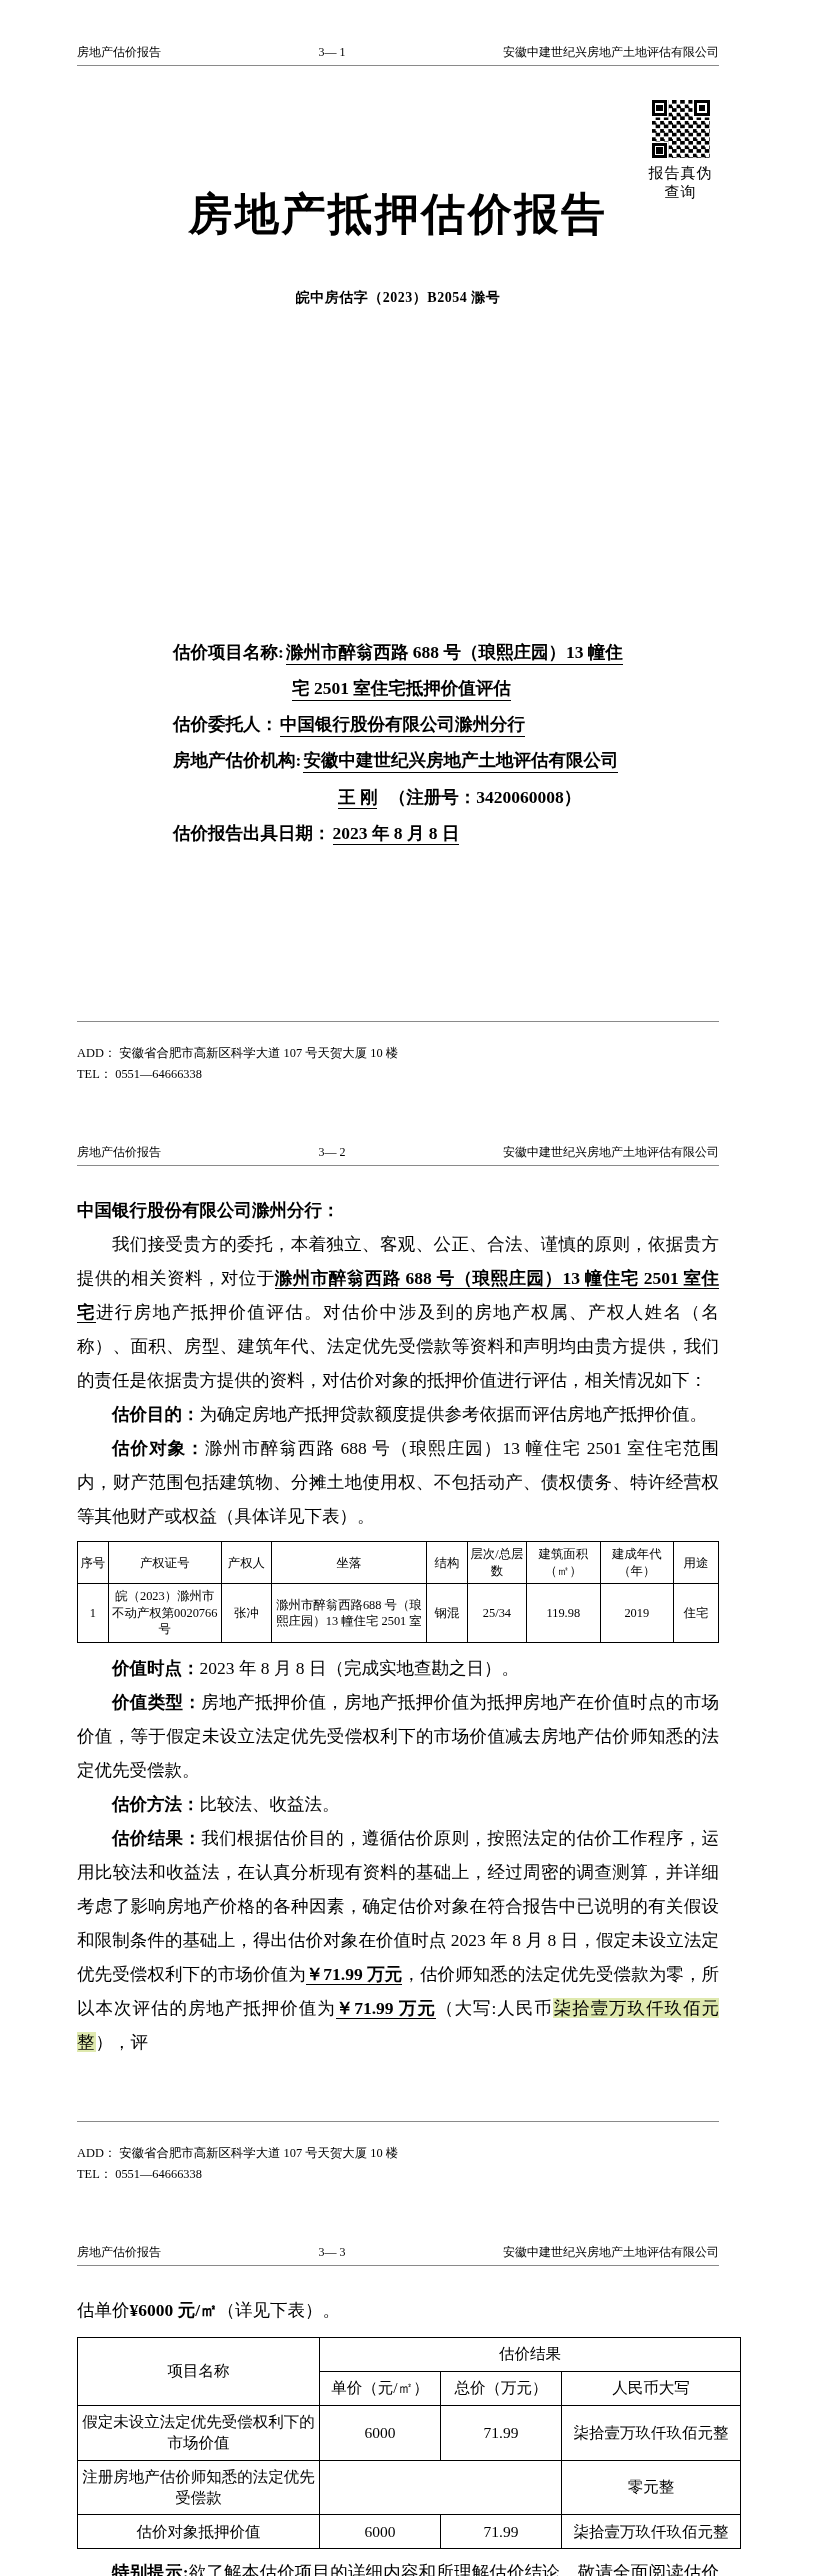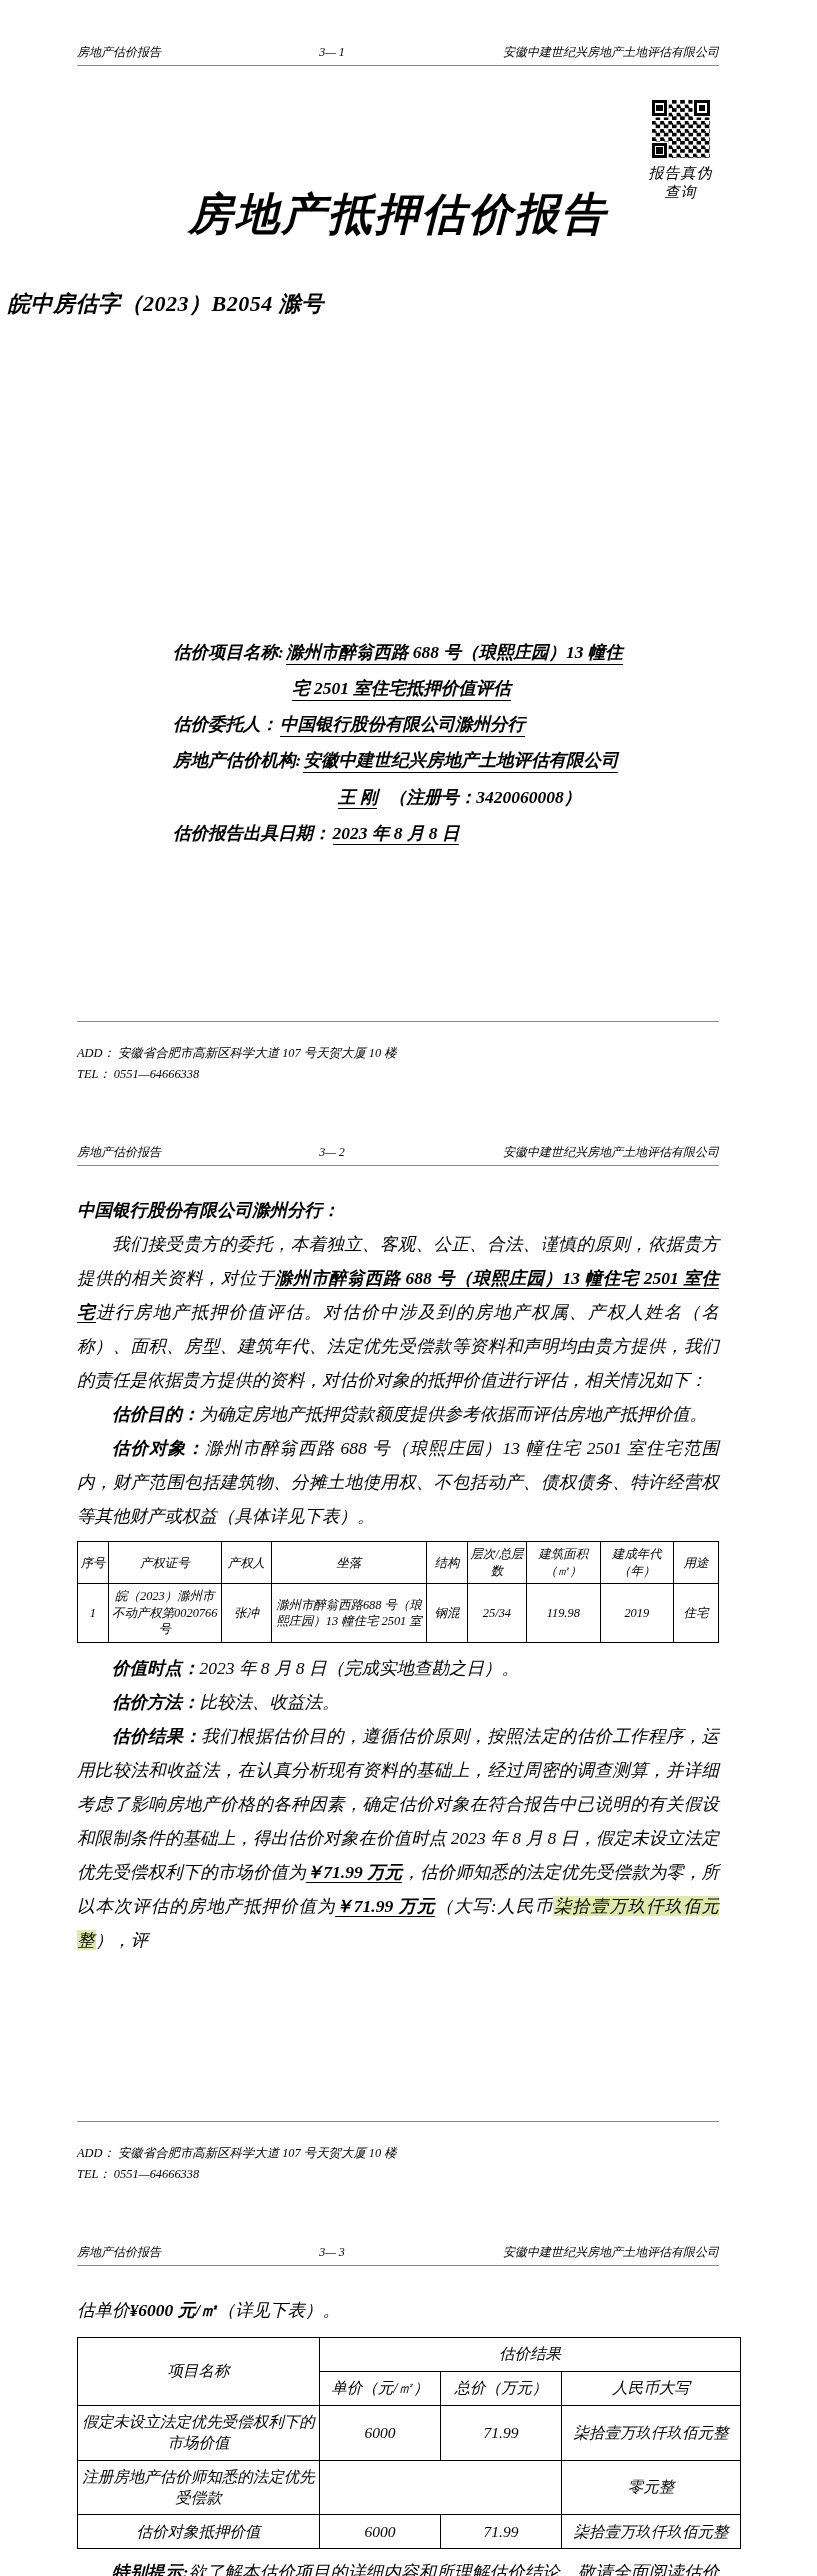--- a/index.html
+++ b/index.html
@@ -1,17 +1,17 @@
 <!DOCTYPE html>
 <html style="font-size:8.2px"><head>
 <meta charset="utf-8">
 <style>
   html,body{margin:0;padding:0;background:#ffffff;}
   body{width:818px;font-family:"Liberation Serif","DejaVu Serif",serif;color:#000;}
-  .page{position:relative;width:796px;height:1100px;background:#fff;overflow:hidden;font-style:italic;}
+  .page{position:relative;width:796px;height:1100px;background:#fff;overflow:hidden;}
 
   
   .phead{position:absolute;top:44px;left:77px;right:77px;display:flex;justify-content:space-between;
          align-items:baseline;font-size:12px;padding-bottom:4.1px;border-bottom:1px solid #8a8a8a;}
   .phead span{white-space:nowrap;}
   .pfoot{position:absolute;left:77px;right:77px;bottom:15.5px;border-top:1px solid #8a8a8a;
          padding-top:21px;font-size:12.4px;line-height:20.6px;}
 
   
   .qr-wrap{position:absolute;top:100px;right:77px;width:77px;text-align:center;}
@@ -19,22 +19,22 @@
       background:conic-gradient(#000 25%, #fff 0 50%, #000 0 75%, #fff 0);
       background-size:8.2px 8.2px;}
   .qr .f{position:absolute;width:15.5px;height:15.5px;background:#fff;border:3.1px solid #000;
          box-sizing:border-box;box-shadow:0 0 0 1.5px #fff;}
   .qr .f::after{content:"";position:absolute;inset:1.5px;background:#000;}
   .qr .f1{top:0;left:0}.qr .f2{top:0;right:0}.qr .f3{bottom:0;left:0}
   .qr-cap{font-size:15px;margin-top:6px;letter-spacing:1px;}
 
   .cover-title{position:absolute;top:185px;left:0;width:100%;text-align:center;
                font-size:44px;font-weight:bold;letter-spacing:2.6px;}
-  .cover-docno{position:absolute;top:289px;left:8px;width:100%;text-align:left;
-               font-size:22px;font-weight:bold;letter-spacing:0.5px;}
+  .cover-docno{position:absolute;top:289px;left:0;width:100%;text-align:center;
+               font-size:14px;font-weight:bold;letter-spacing:0.5px;}
 
   .fields{position:absolute;top:641px;left:157px;right:62px;font-size:17.5px;font-weight:bold;margin-left:16px;}
   .frow{margin-bottom:13.4px;line-height:1.3;white-space:nowrap;}
   .ind-project{padding-left:117px;}
   .ind-appraiser{padding-left:163px;}
   .u{border-bottom:1px solid #000;padding-bottom:1.5px;}
   .fields .u{margin-left:2.1px;}
   .regno{margin-left:11.3px;}
 
   
@@ -153,20 +153,21 @@
         <td>25/34</td>
         <td>119.98</td>
         <td>2019</td>
         <td>住宅</td>
       </tr>
     </tbody>
       </table>
 
     <p class="body"><span class="b">价值时点：</span><span>2023 年 8 月 8 日（完成实地查勘之日）。</span></p>
 
+    <p class="body"><span class="b">价值类型：</span><span>房地产抵押价值，房地产抵押价值为抵押房地产在价值时点的市场价值，等于假定未设立法定优先受偿权利下的市场价值减去房地产估价师知悉的法定优先受偿款。</span></p>
 
     <p class="body"><span class="b">估价方法：</span><span>比较法、收益法。</span></p>
 
     <p class="body"><span class="b">估价结果：</span><span>我们根据估价目的，遵循估价原则，按照法定的估价工作程序，运用比较法和收益法，在认真分析现有资料的基础上，经过周密的调查测算，并详细考虑了影响房地产价格的各种因素，确定估价对象在符合报告中已说明的有关假设和限制条件的基础上，得出估价对象在价值时点 2023 年 8 月 8 日，假定未设立法定优先受偿权利下的市场价值为</span><span class="bu">￥71.99 万元</span><span>，估价师知悉的法定优先受偿款为零，所以本次评估的房地产抵押价值为</span><span class="bu">￥71.99 万元</span><span>（大写:人民币</span><span class="hl" style="background: rgb(223, 233, 174);">柒拾壹万玖仟玖佰元整</span><span>），评</span></p>
   </div>
 
   <div class="pfoot">
     <div>ADD： 安徽省合肥市高新区科学大道 107 号天贺大厦 10 楼</div>
     <div>TEL： 0551—64666338</div>
   </div>

